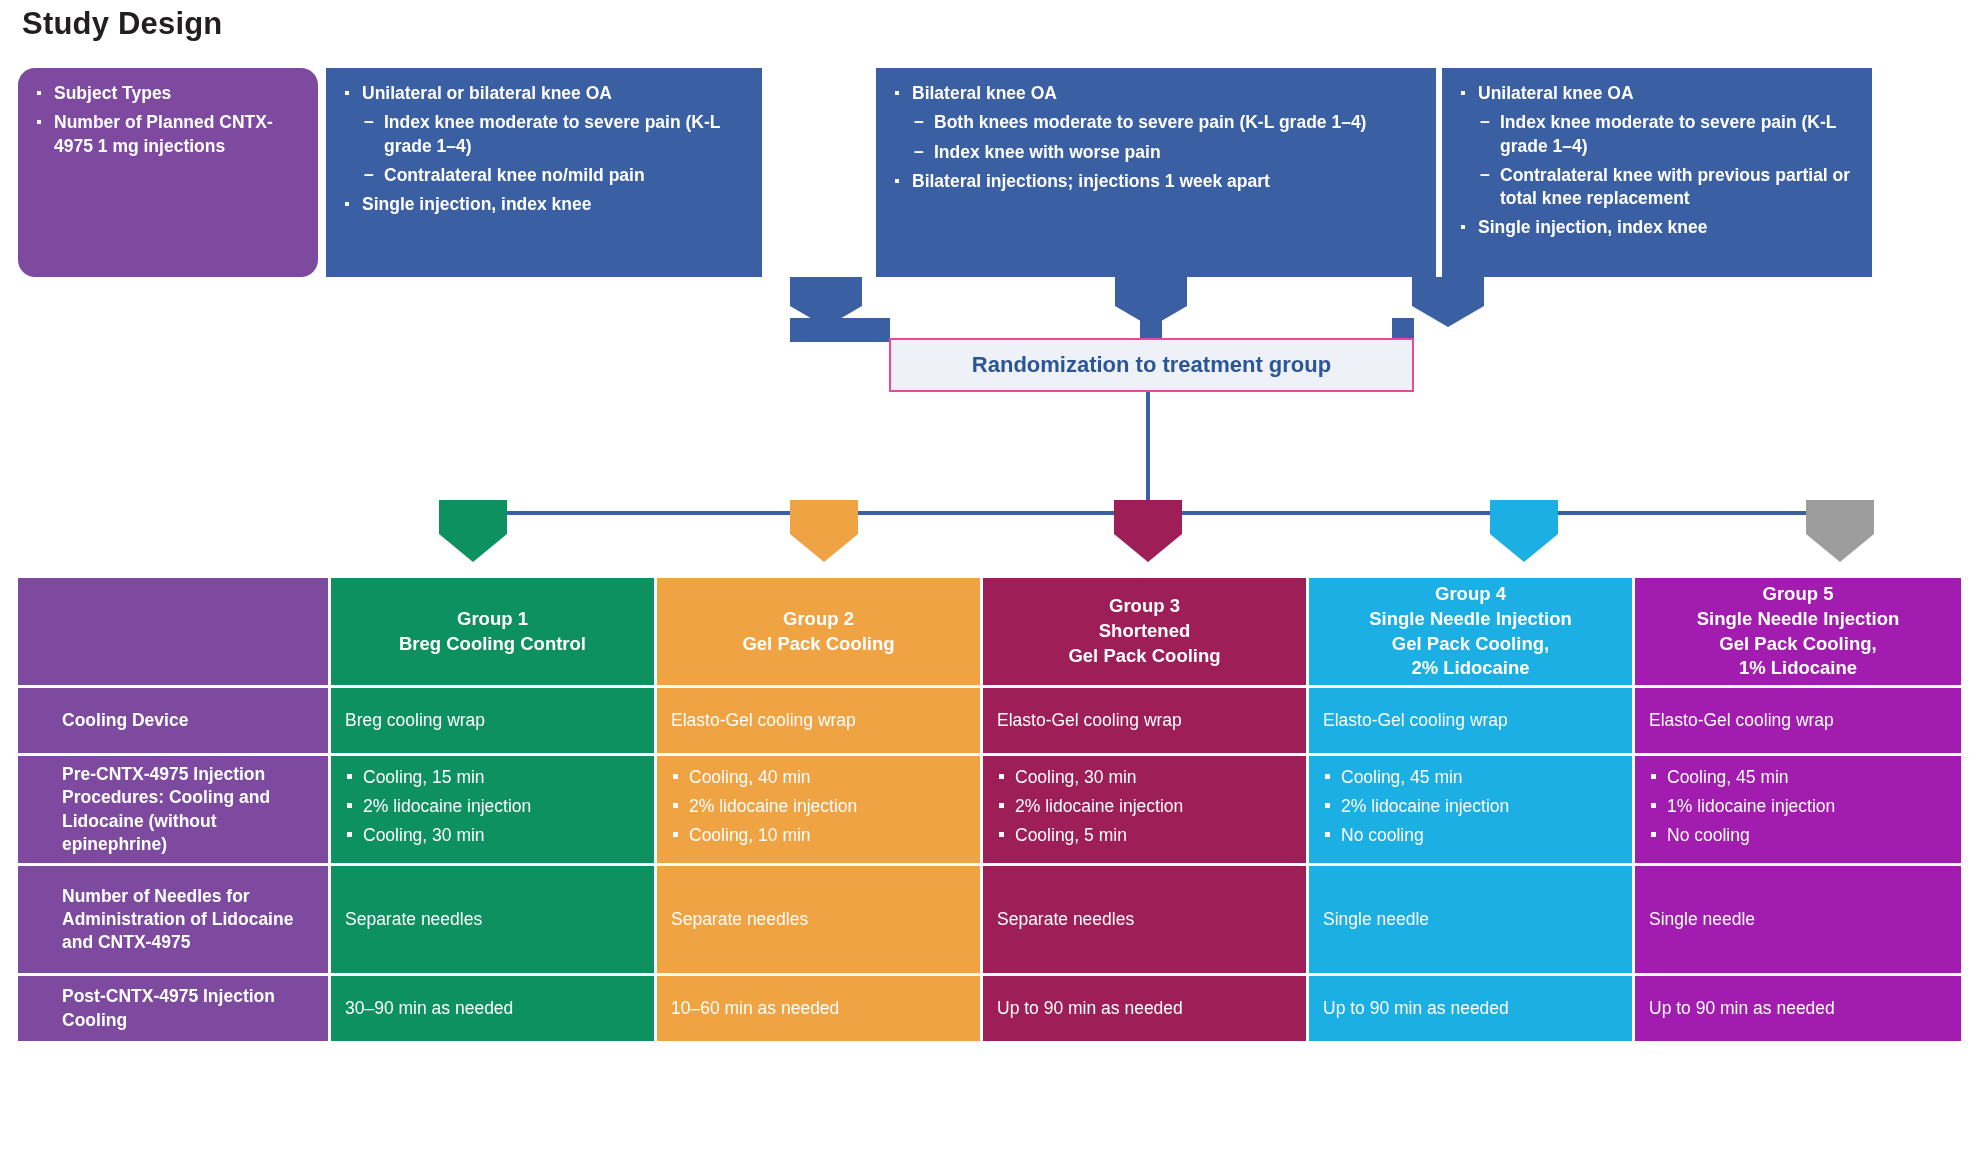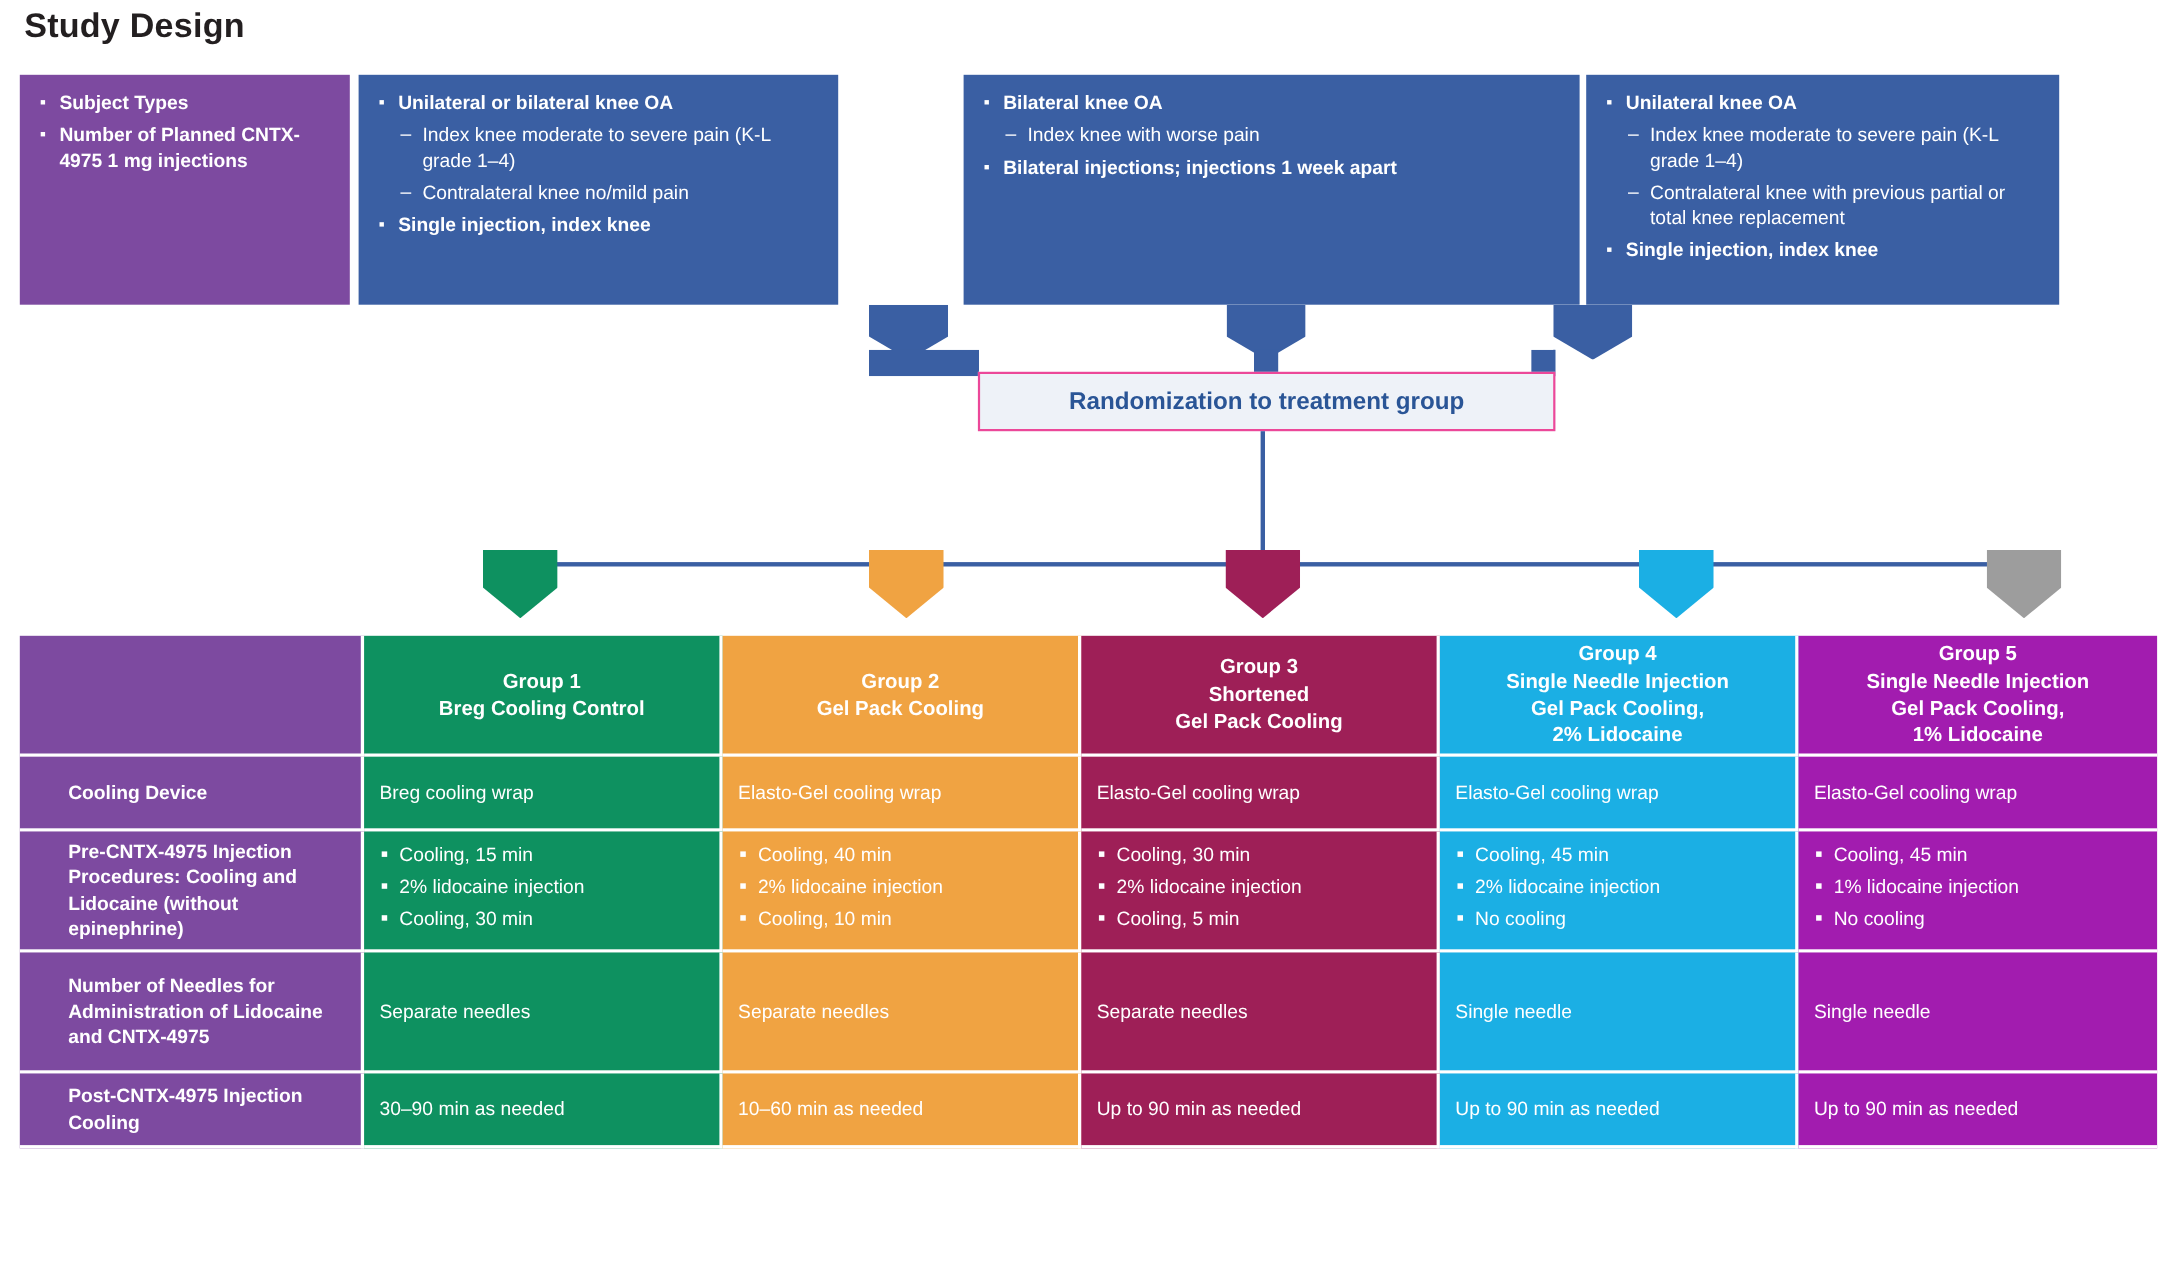--- a/index.html
+++ b/index.html
@@ -39,21 +39,21 @@
     width: 1950px;
     height: 209px;
   }
   .topbox {
     position: absolute;
     top: 0;
     height: 209px;
     box-sizing: border-box;
     color: #ffffff;
   }
-  .topbox.purple { background: #7d4aa0; }
+  .topbox.purple { background: #7d4aa0; border-radius: 17px; }
   .topbox.blue   { background: #3a5fa3; }
 
   .bullets {
     list-style: none;
     margin: 0;
     padding: 14px 12px 0 14px;
   }
   .bullets li {
     position: relative;
     padding-left: 22px;
@@ -66,21 +66,21 @@
     content: "";
     position: absolute;
     left: 5px;
     top: 9px;
     width: 4px;
     height: 4px;
     background: #ffffff;
   }
   .bullets li.lvl2 {
     padding-left: 44px;
-    font-weight: normal;
+    font-weight: bold;
   }
   .bullets li.lvl2::before {
     content: "–";
     position: absolute;
     left: 24px;
     top: -1px;
     font-size: 17.5px;
   }
 
   
@@ -224,20 +224,21 @@
         <li class="lvl1">Unilateral or bilateral knee OA</li>
         <li class="lvl2">Index knee moderate to severe pain (K-L grade 1–4)</li>
         <li class="lvl2">Contralateral knee no/mild pain</li>
         <li class="lvl1">Single injection, index knee</li>
       </ul>
     </div>
 
     <div class="topbox blue" style="left:858px; width:560px;">
       <ul class="bullets">
         <li class="lvl1">Bilateral knee OA</li>
+        <li class="lvl2">Both knees moderate to severe pain (K-L grade 1–4)</li>
         <li class="lvl2">Index knee with worse pain</li>
         <li class="lvl1">Bilateral injections; injections 1 week apart</li>
       </ul>
     </div>
 
     <div class="topbox blue" style="left:1424px; width:430px;">
       <ul class="bullets">
         <li class="lvl1">Unilateral knee OA</li>
         <li class="lvl2">Index knee moderate to severe pain (K-L grade 1–4)</li>
         <li class="lvl2">Contralateral knee with previous partial or total knee replacement</li>

